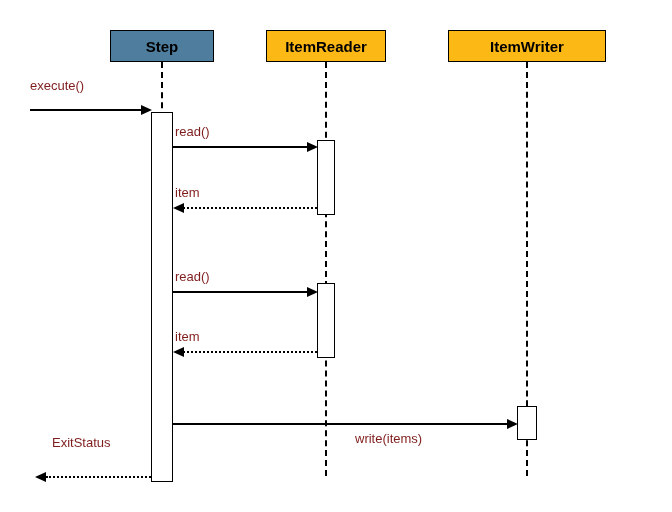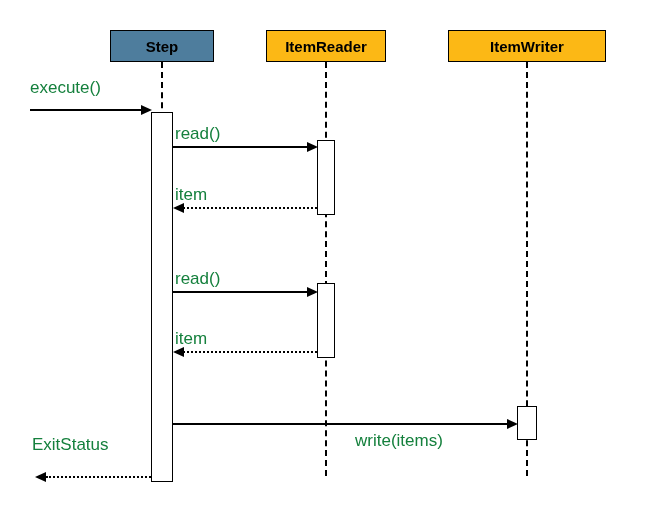--- a/index.html
+++ b/index.html
@@ -59,22 +59,22 @@
     border-bottom: 5px solid transparent;
     border-left: 11px solid #000;
   }
   .head.left {
     border-top: 5px solid transparent;
     border-bottom: 5px solid transparent;
     border-right: 11px solid #000;
   }
   .msg-label {
     position: absolute;
-    font-size: 17px;
-    color: #15803d;
+    font-size: 13px;
+    color: #7f1d1d;
     z-index: 4;
     white-space: nowrap;
   }
   .center { }
 </style>
 </head>
 <body>
 
 <div class="canvas">
 
@@ -114,17 +114,17 @@
   <div class="head right" style="left:307px; top:287px;"></div>
 
   <span class="msg-label center" style="left:175px; top:329px; width:140px;">item</span>
   <div class="shaft dotted" style="left:183px; top:351px; width:134px;"></div>
   <div class="head left" style="left:173px; top:347px;"></div>
 
   <span class="msg-label center" style="left:355px; top:401px; width:155px;margin-top:30px;">write(items)</span>
   <div class="shaft solid" style="left:173px; top:423px; width:334px;"></div>
   <div class="head right" style="left:507px; top:419px;"></div>
 
-  <span class="msg-label" style="left:32px; top:435px; width:120px;">ExitStatus</span>
+  <span class="msg-label" style="left:52px; top:435px; width:120px;">ExitStatus</span>
   <div class="shaft dotted" style="left:46px; top:476px; width:105px;"></div>
   <div class="head left" style="left:35px; top:472px;"></div>
 
 </div>
 
 </body></html>

